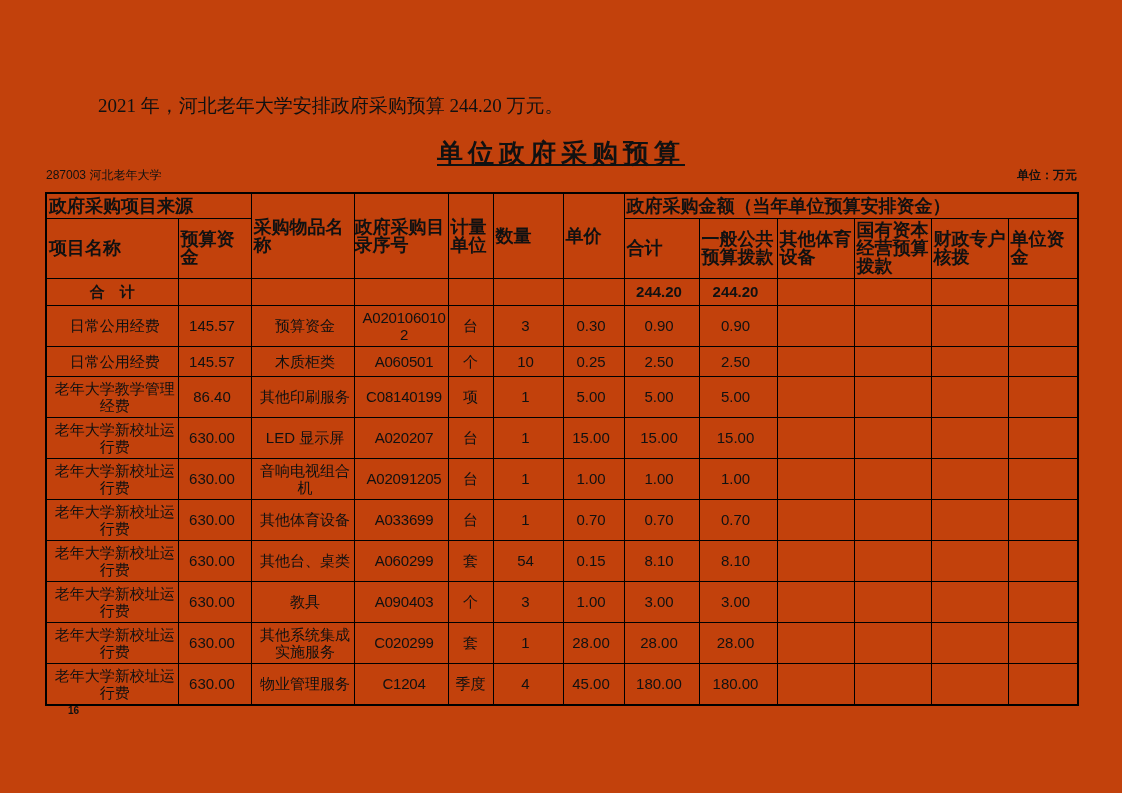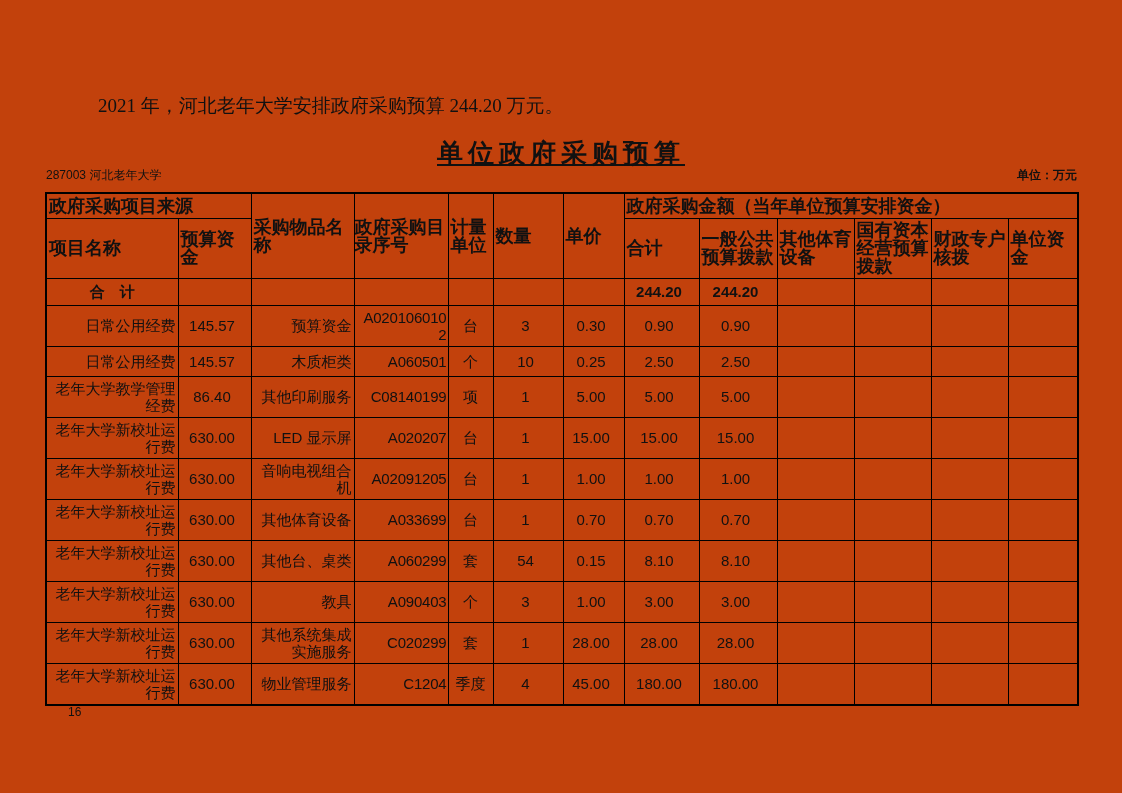--- a/index.html
+++ b/index.html
@@ -71,31 +71,31 @@
   table.budget th.pad0 { padding: 4px 0; }
   table.budget td {
     font-size: 15px;
     line-height: 17px;
     padding: 3px 2px;
   }
   tr.hrow1 { height: 25px; }
   tr.hrow2 { height: 60px; }
   tr.sum-row { height: 27px; }
   tbody tr.body-row { height: 30px; }
-  .al { text-align: right; padding-left: 7px !important; }
+  .al { text-align: center; padding-left: 7px !important; }
   .ar { text-align: center; padding-right: 7px !important; }
   .ac { text-align: center; }
   .b  { font-weight: bold; }
   .code { word-break: break-all; letter-spacing: -0.2px; padding-right: 1px !important; }
   .pagenum {
     position: absolute;
     left: 68px;
     top: 705px;
-    font-size: 12px;
-    font-weight: normal;
+    font-size: 10px;
+    font-weight: bold;
   }
 </style>
 </head>
 <body>
 
 <div class="page">
 
   <p class="intro">2021 年，河北老年大学安排政府采购预算 244.20 万元。</p>
 
   <h1 class="title">单位政府采购预算</h1>

